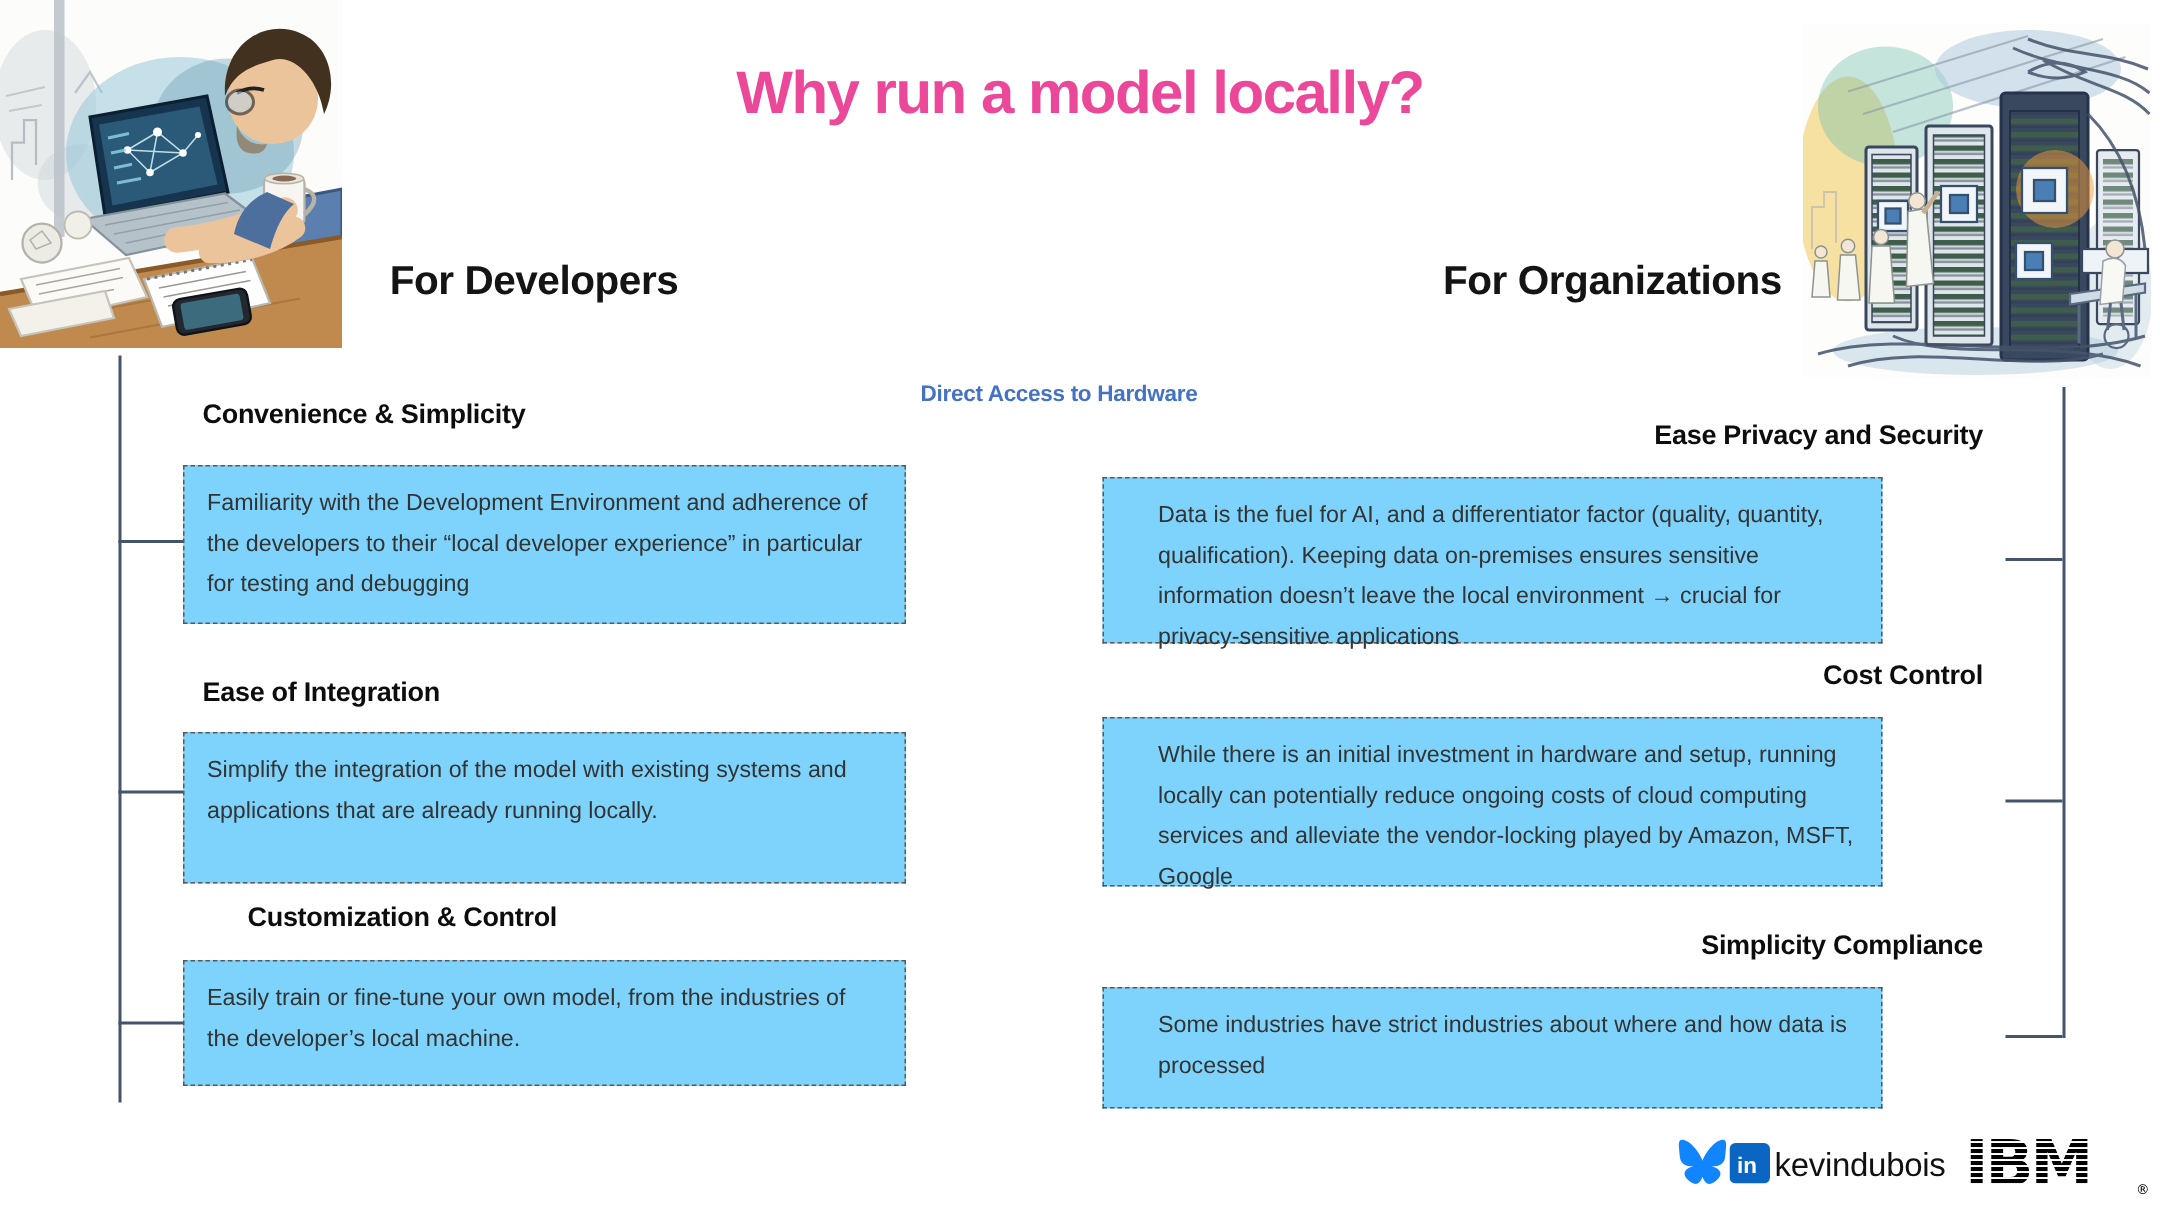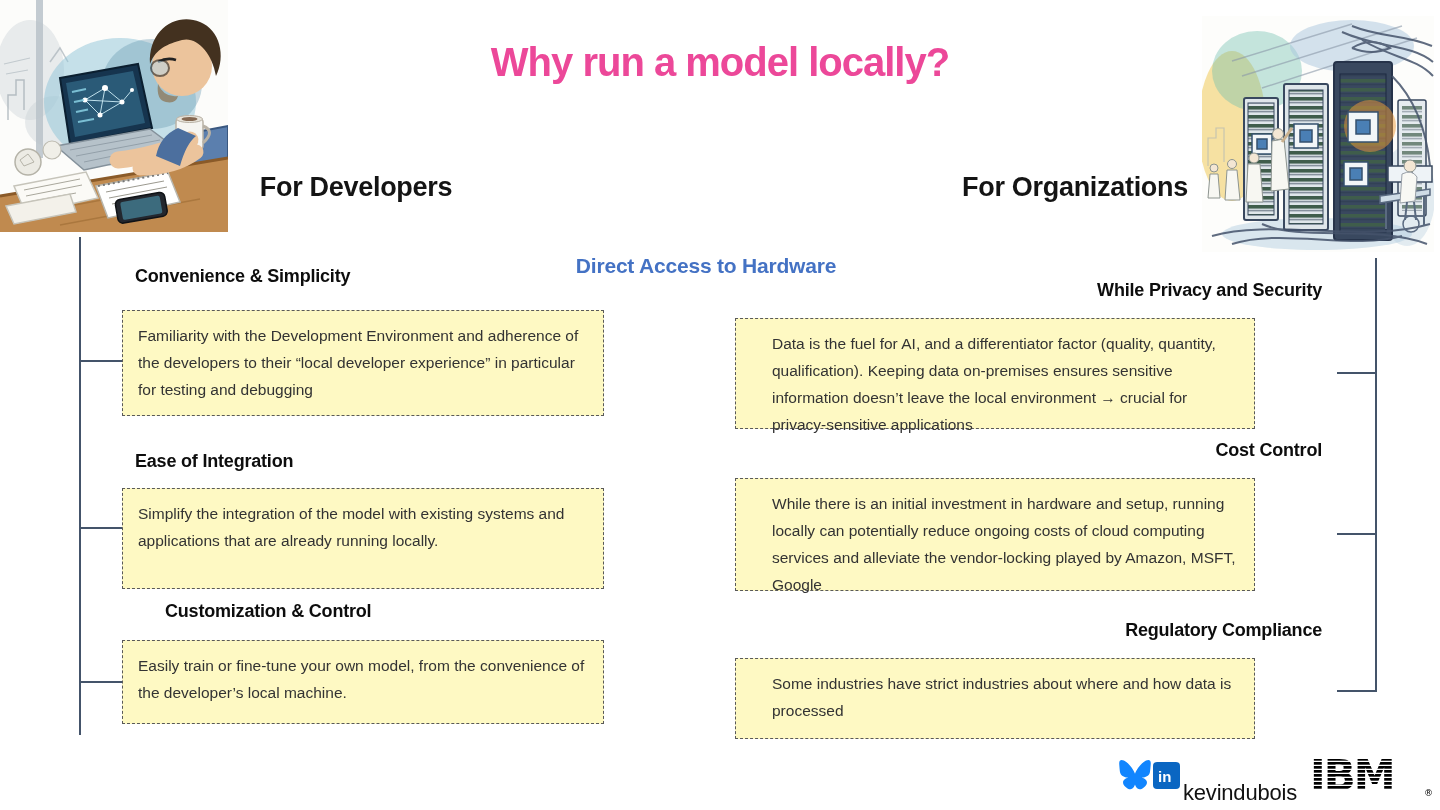--- a/index.html
+++ b/index.html
@@ -12,35 +12,35 @@
     left:0;right:0;top:40px;text-align:center;
     font-size:40px;font-weight:bold;letter-spacing:-1px;color:#ec4899;
   }
   .col-heading{
     top:172px;font-size:27px;font-weight:bold;letter-spacing:-.3px;color:#141414;text-align:center;
   }
   .col-heading.dev{left:180px;width:352px;}
   .col-heading.org{left:900px;width:350px;}
   .center-label{
     top:254px;left:575px;width:262px;text-align:center;
-    font-size:21px;font-weight:bold;color:#4472c4;letter-spacing:-.2px;
+    font-size:15px;font-weight:bold;color:#4472c4;letter-spacing:-.2px;
   }
   .sec-heading{
     font-size:18px;font-weight:bold;color:#0d0d0d;letter-spacing:-.2px;white-space:nowrap;
   }
   .sec-heading.right{text-align:right;right:118px;}
   .note-box{
-    background:#fef9c3;border:1.5px dashed #595959;box-sizing:border-box;
+    background:#7dd3fc;border:1.5px dashed #595959;box-sizing:border-box;
     padding:11px 15px;font-size:15.5px;line-height:27px;color:#333;
   }
   .lbox{left:122px;width:482px;}
   .rbox{left:735px;width:520px;padding-left:36px;}
   .vline{width:2px;background:#44546a;}
   .stub{height:2px;background:#44546a;}
-  .footer-handle{font-size:22px;color:#111;letter-spacing:-.2px;margin-top:16px;}
+  .footer-handle{font-size:22px;color:#111;letter-spacing:-.2px;}
 </style>
 </head>
 <body>
 
 <div class="abs" style="left:0;top:0;width:228px;height:232px;">
   <svg width="228" height="232" viewBox="0 0 228 232">
     <rect width="228" height="232" fill="#fcfcfa"></rect>
 
     <ellipse cx="30" cy="70" rx="34" ry="50" fill="#d3dade" opacity=".5"></ellipse>
     <ellipse cx="55" cy="122" rx="30" ry="26" fill="#c7d0d5" opacity=".4"></ellipse>
@@ -203,34 +203,34 @@
   <span>Familiarity with the Development Environment and adherence of the developers to their “local developer experience” in particular for testing and debugging</span>
 </div>
 
 <div class="abs sec-heading" style="left:135px;top:451px;">Ease of Integration</div>
 <div class="abs note-box lbox" style="top:488px;height:101px;">
   <span>Simplify the integration of the model with existing systems and applications that are already running locally.</span>
 </div>
 
 <div class="abs sec-heading" style="left:141px;top:601px;margin-left:24px;">Customization &amp; Control</div>
 <div class="abs note-box lbox" style="top:640px;height:84px;">
-  <span>Easily train or fine-tune your own model, from the convenience of the developer’s local machine.</span>
-</div>
-
-<div class="abs sec-heading right" style="top:280px;">While Privacy and Security</div>
+  <span>Easily train or fine-tune your own model, from the industries of the developer’s local machine.</span>
+</div>
+
+<div class="abs sec-heading right" style="top:280px;">Ease Privacy and Security</div>
 <div class="abs note-box rbox" style="top:318px;height:111px;">
   <span>Data is the fuel for AI, and a differentiator factor (quality, quantity, qualification). Keeping data on-premises ensures sensitive information doesn’t leave the local environment → crucial for privacy-sensitive applications</span>
 </div>
 
 <div class="abs sec-heading right" style="top:440px;">Cost Control</div>
 <div class="abs note-box rbox" style="top:478px;height:113px;">
   <span>While there is an initial investment in hardware and setup, running locally can potentially reduce ongoing costs of cloud computing services and alleviate the vendor-locking played by Amazon, MSFT, Google</span>
 </div>
 
-<div class="abs sec-heading right" style="top:620px;">Regulatory Compliance</div>
+<div class="abs sec-heading right" style="top:620px;">Simplicity Compliance</div>
 <div class="abs note-box rbox" style="top:658px;height:81px;">
   <span>Some industries have strict industries about where and how data is processed</span>
 </div>
 
 <div class="abs" style="left:1118px;top:759px;width:36px;height:34px;">
   <svg width="34" height="32" viewBox="0 0 28 26">
     <path fill="#1185fe" d="M6.8 2.2 C10 4.6 13.2 9.4 14 12 C14.8 9.4 18 4.6 21.2 2.2 C23.5 0.5 27 -0.8 27 3.3 C27 4.1 26.5 10.2 26.2 11.2 C25.1 14.6 21.4 15.5 18.1 14.9 C23.9 15.9 25.4 19.1 22.2 22.4 C16.1 28.5 14 20.8 14 20.8 C14 20.8 11.9 28.5 5.8 22.4 C2.6 19.1 4.1 15.9 9.9 14.9 C6.6 15.5 2.9 14.6 1.8 11.2 C1.5 10.2 1 4.1 1 3.3 C1 -0.8 4.5 0.5 6.8 2.2 Z"></path>
   </svg>
 </div>
 <div class="abs" style="left:1153px;top:762px;width:28px;height:28px;">

